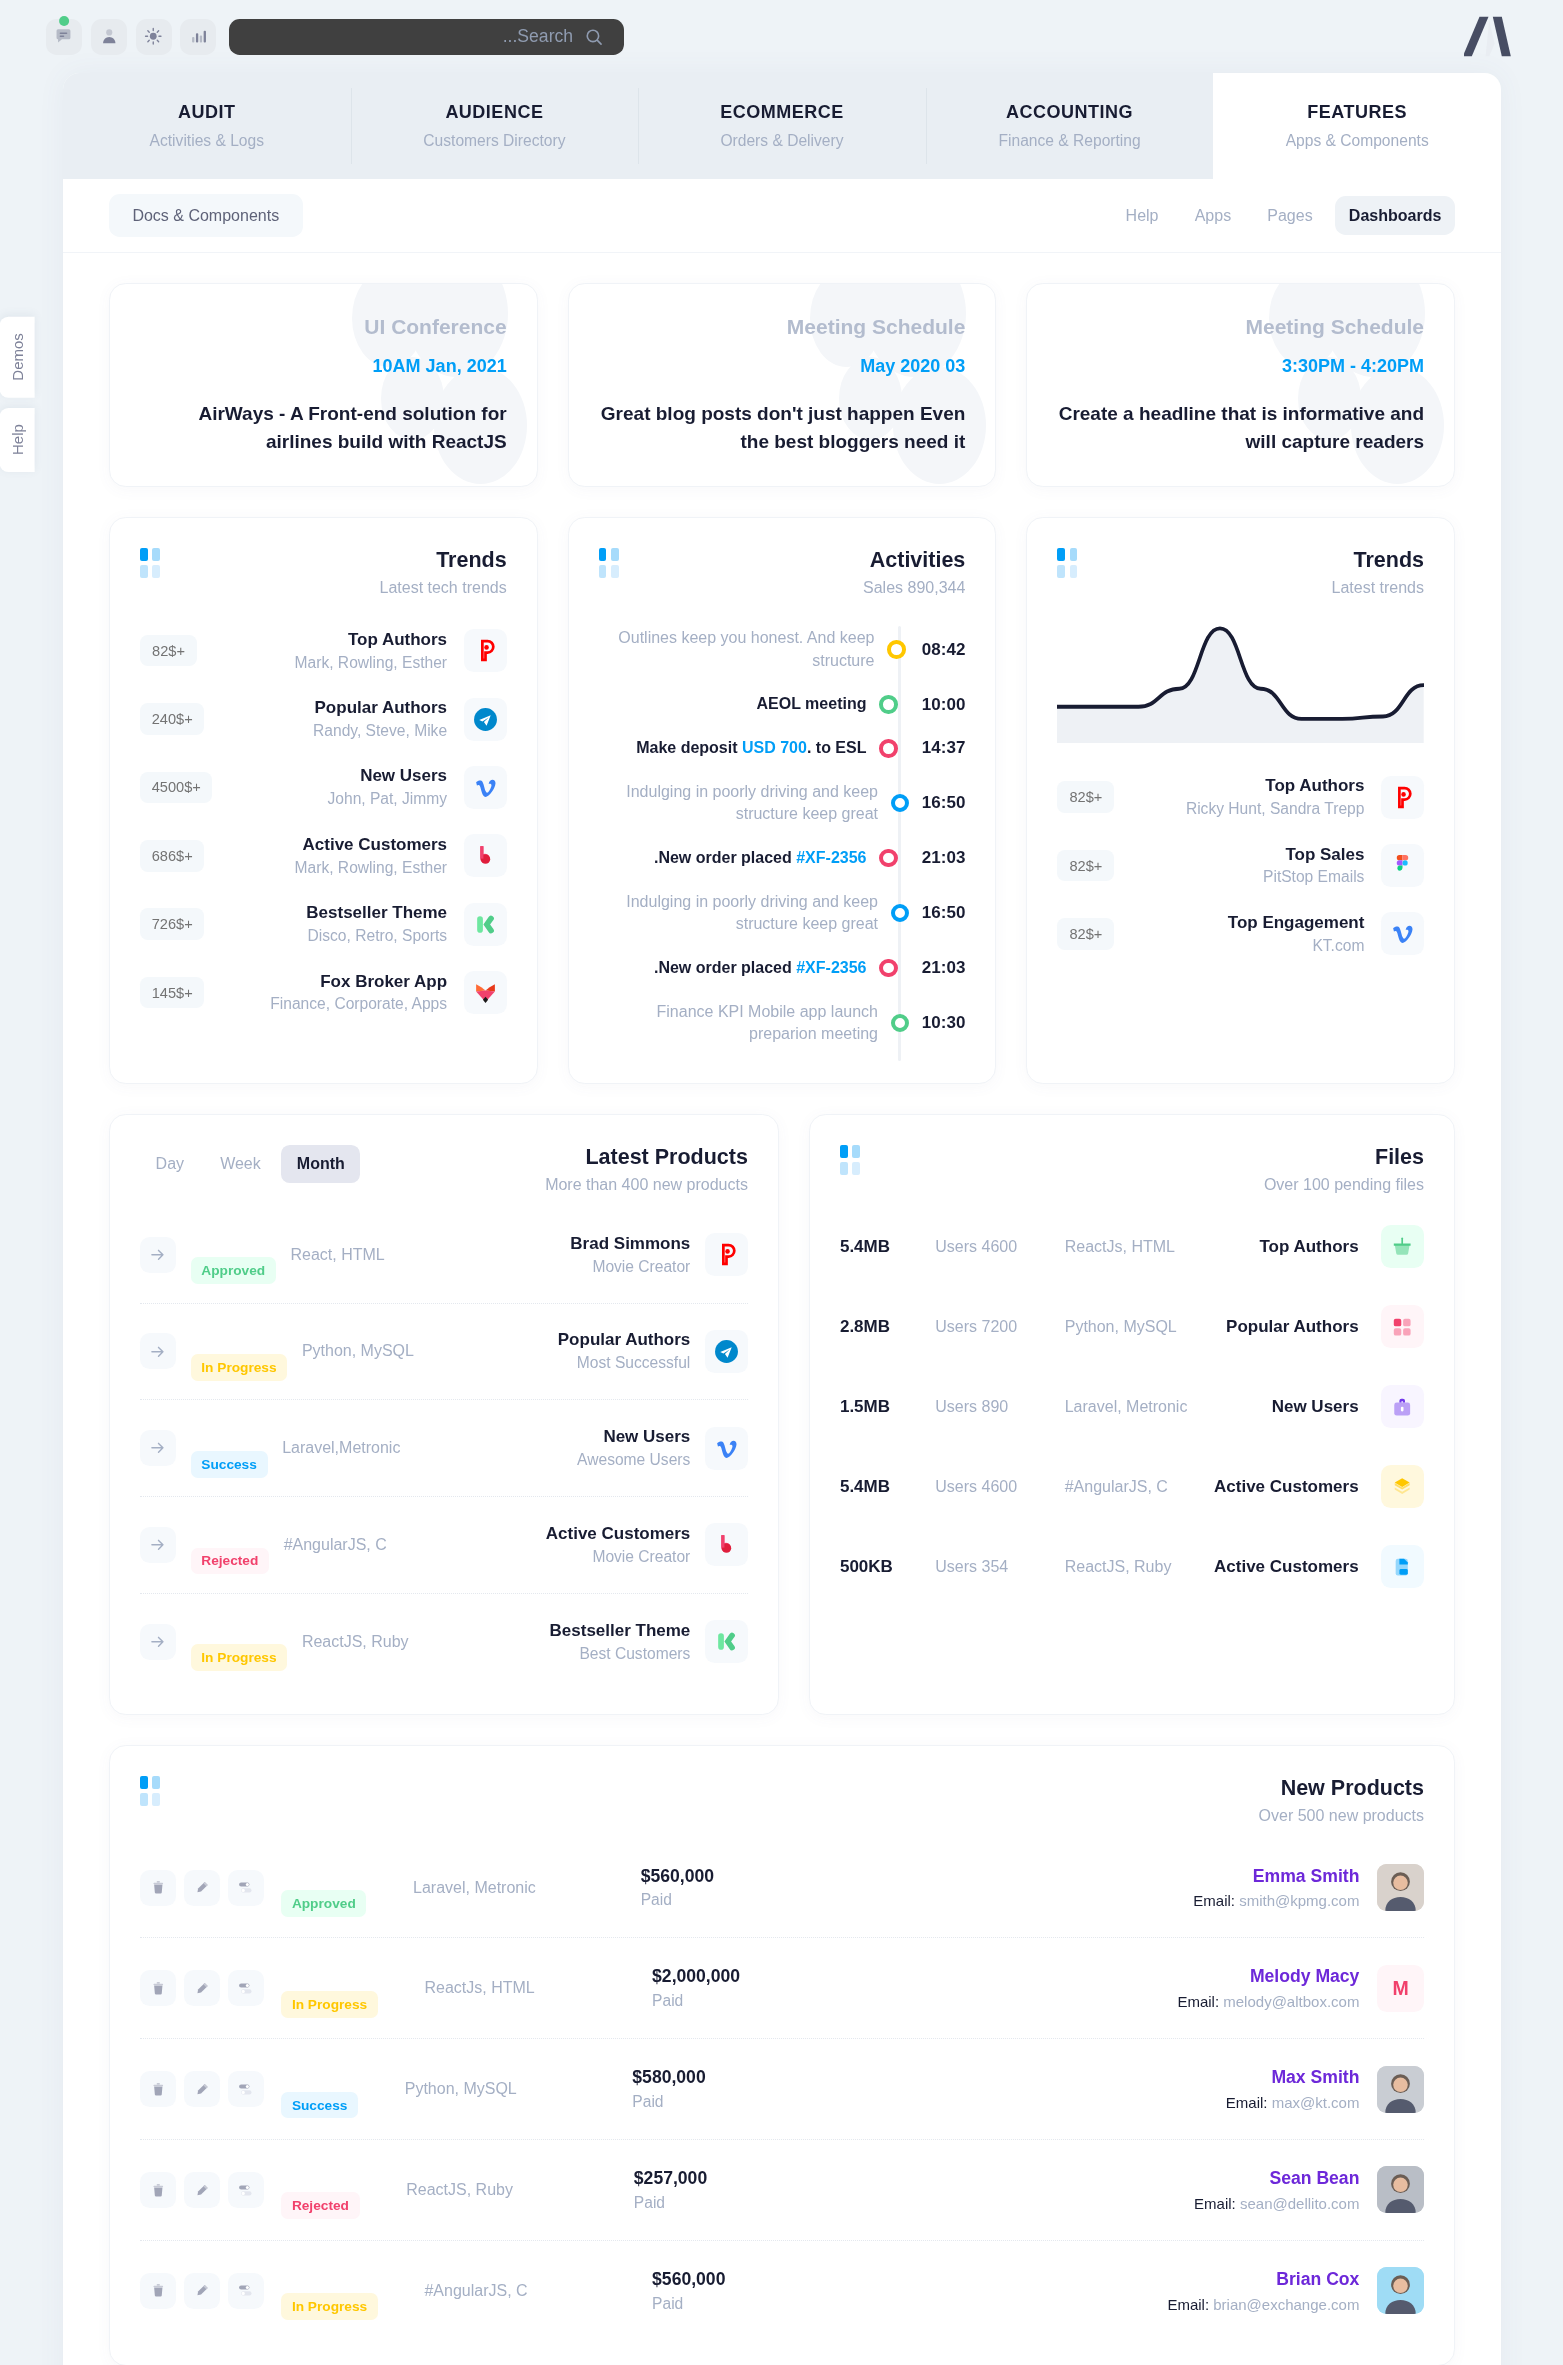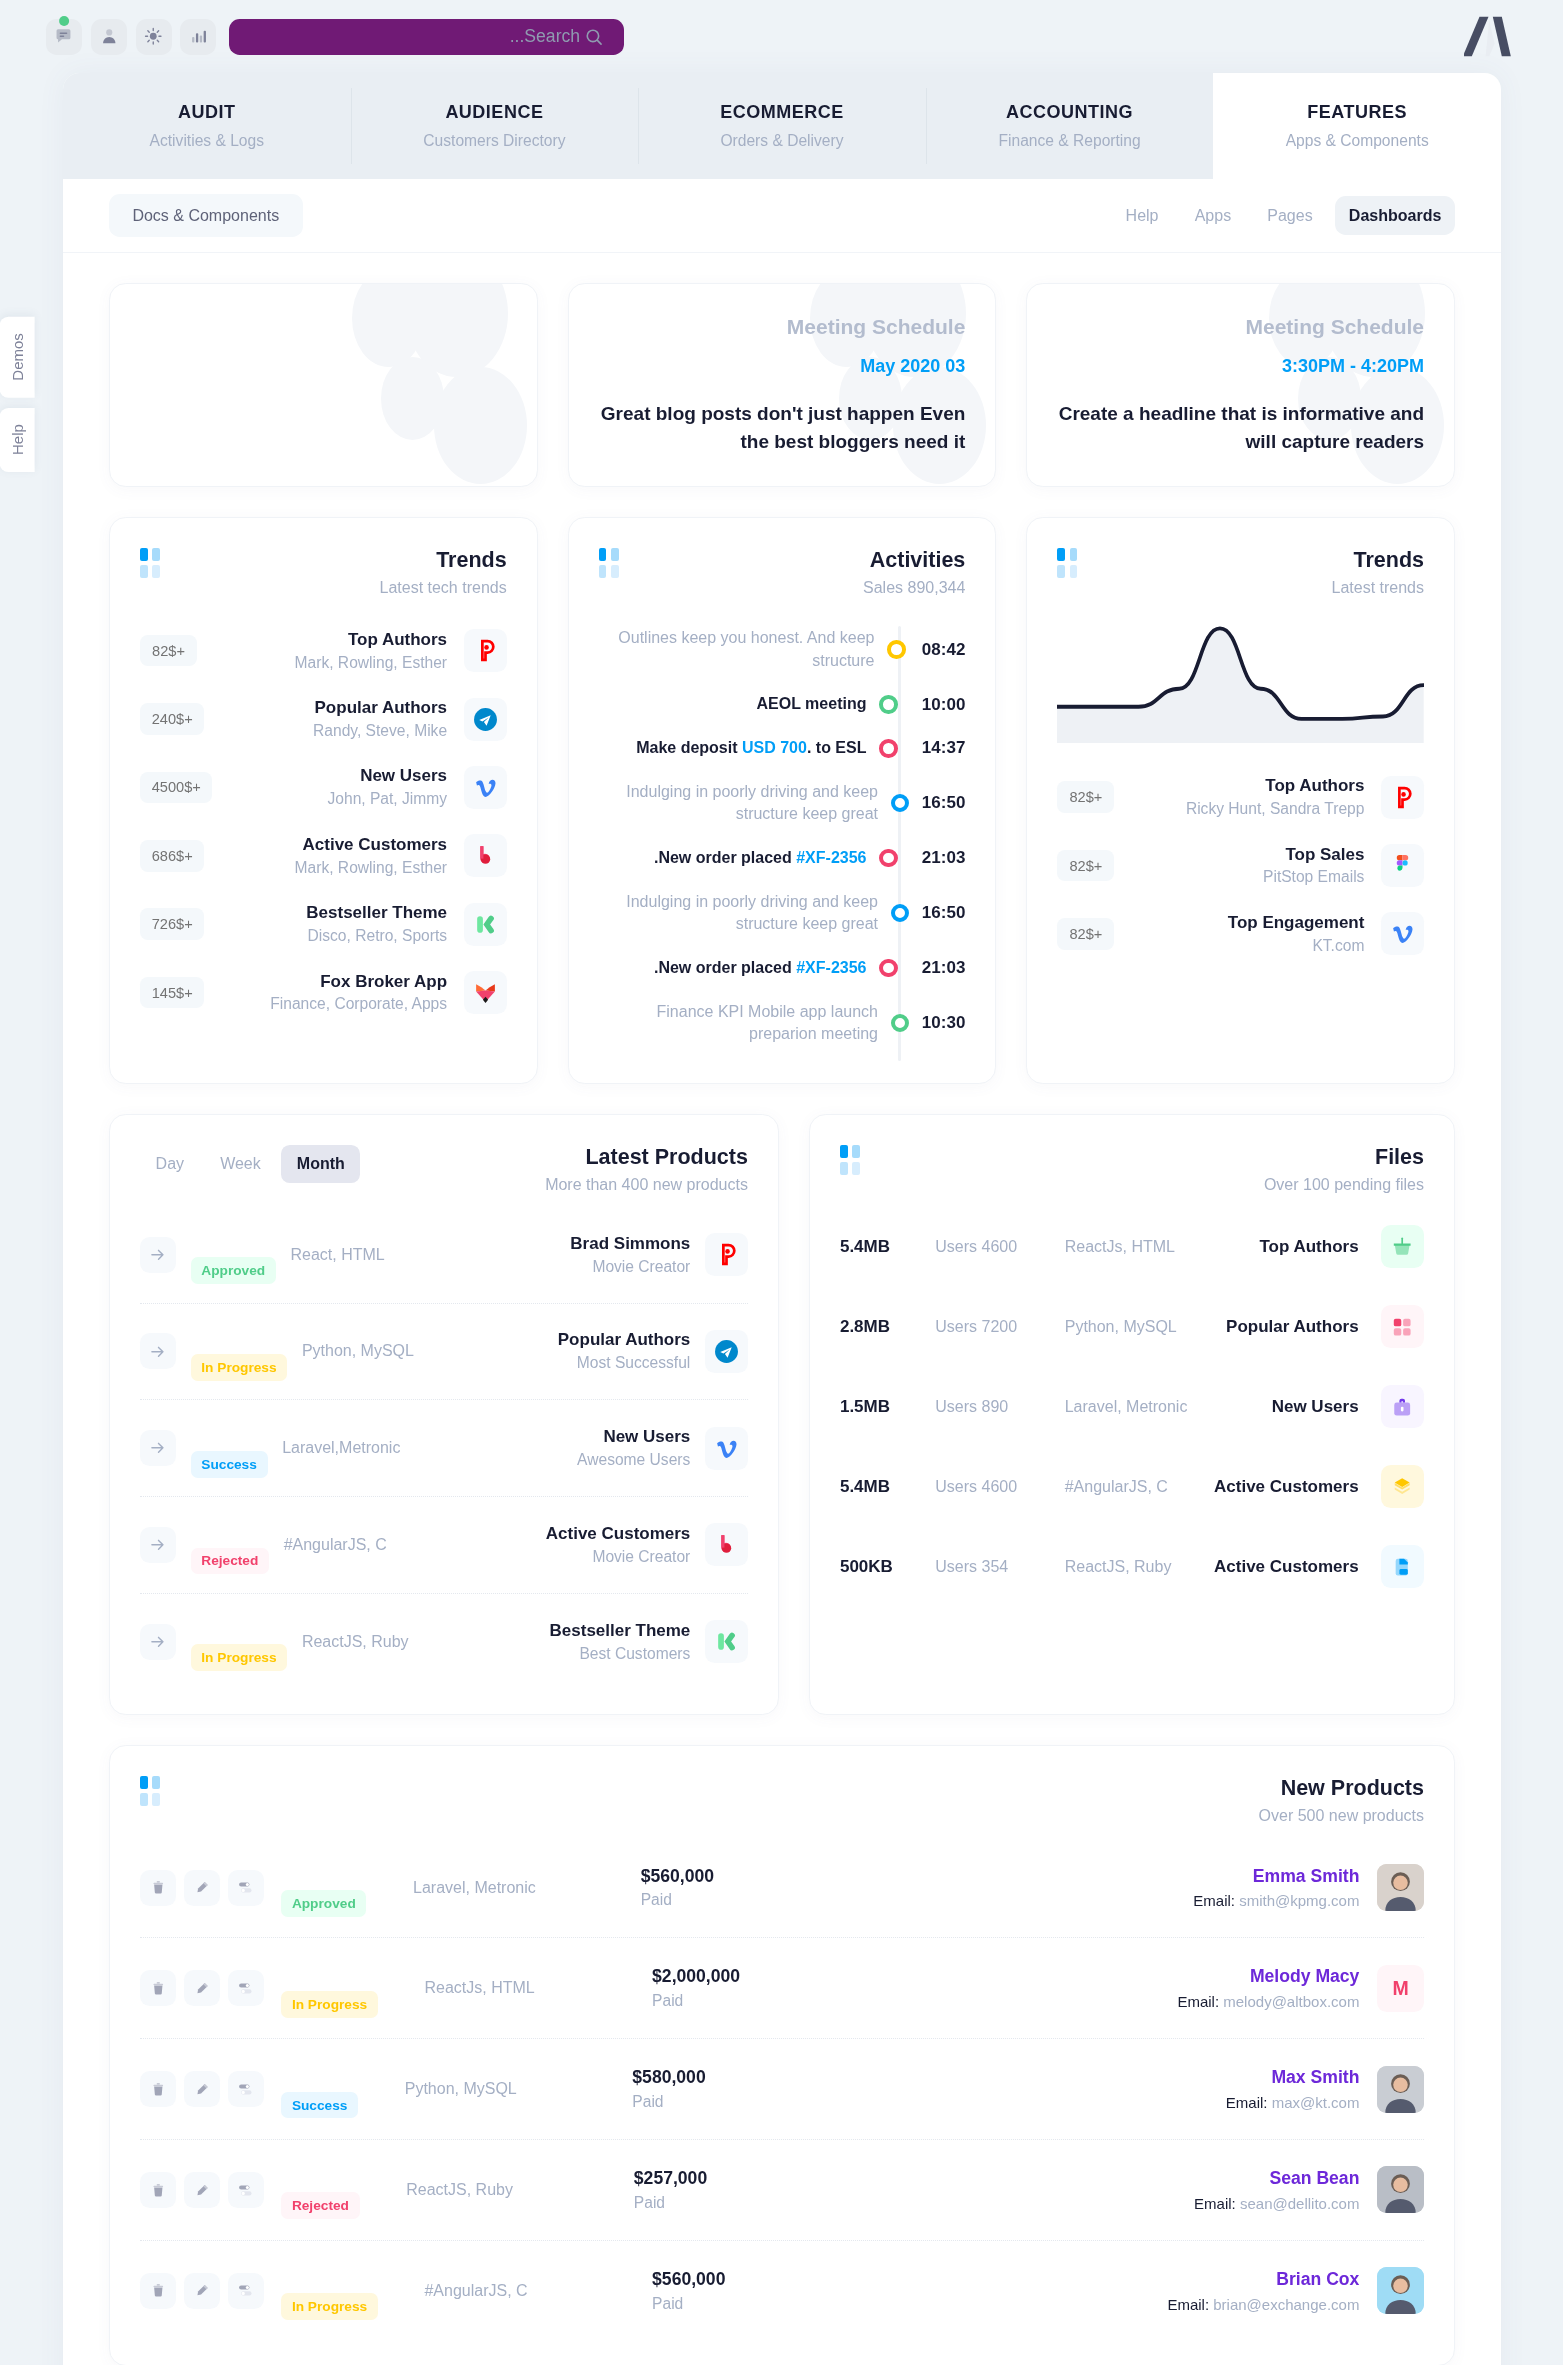--- a/index.html
+++ b/index.html
@@ -16,22 +16,22 @@
   .topbar { height: 73px; display: flex; align-items: center; padding: 0 46px; }
   .tb-icons { display: flex; gap: 8.8px; align-items: center; }
   .tb-btn {
     width: 36px; height: 36px; border-radius: 10.7px; background: #e7ebef;
     display: flex; align-items: center; justify-content: center; position: relative;
   }
   .tb-dot { position: absolute; top: -2.4px; left: 50%; transform: translateX(-50%);
     width: 9.8px; height: 9.8px; border-radius: 50%; background: #50cd89; }
   .tb-search {
     margin-left: 12.7px; width: 395px; height: 36px; border-radius: 10.7px;
-    background: #701a75; display: flex; align-items: center; justify-content: flex-end;
-    padding-right: 20.5px; gap: 4px;
+    background: #404040; display: flex; align-items: center; justify-content: flex-end;
+    padding-right: 20.5px; gap: 11px;
   }
   .tb-search-text { color: #8f9bb0; font-size: 17.6px; }
   .logo { margin-left: auto; width: 54px; height: 47px; }
 
   
   .sheet {
     margin: 0 63px; background: #ffffff; border-radius: 16.6px 16.6px 0 0;
     box-shadow: 0 0 29px rgba(82,96,128,0.06); overflow: hidden;
   }
 
@@ -290,20 +290,25 @@
     <div class="content">
 
       <div class="row" id="promo-row">
           <div class="card promo">
             <div class="promo-bg">
               <span style="width:102px;height:127px;right:29px;top:-34px"></span>
               <span style="width:73px;height:98px;right:112px;top:-14.6px"></span>
               <span style="width:93px;height:117px;right:9.8px;top:83px"></span>
               <span style="width:63px;height:83px;right:93px;top:73px"></span>
             </div>
+            <div class="promo-inner">
+              <div class="promo-title">UI Conference</div>
+              <div class="promo-date">10AM Jan, 2021</div>
+              <div class="promo-desc">AirWays - A Front-end solution for airlines build with ReactJS</div>
+            </div>
           </div>
           <div class="card promo">
             <div class="promo-bg">
               <span style="width:102px;height:127px;right:29px;top:-34px"></span>
               <span style="width:73px;height:98px;right:112px;top:-14.6px"></span>
               <span style="width:93px;height:117px;right:9.8px;top:83px"></span>
               <span style="width:63px;height:83px;right:93px;top:73px"></span>
             </div>
             <div class="promo-inner">
               <div class="promo-title">Meeting Schedule</div>

